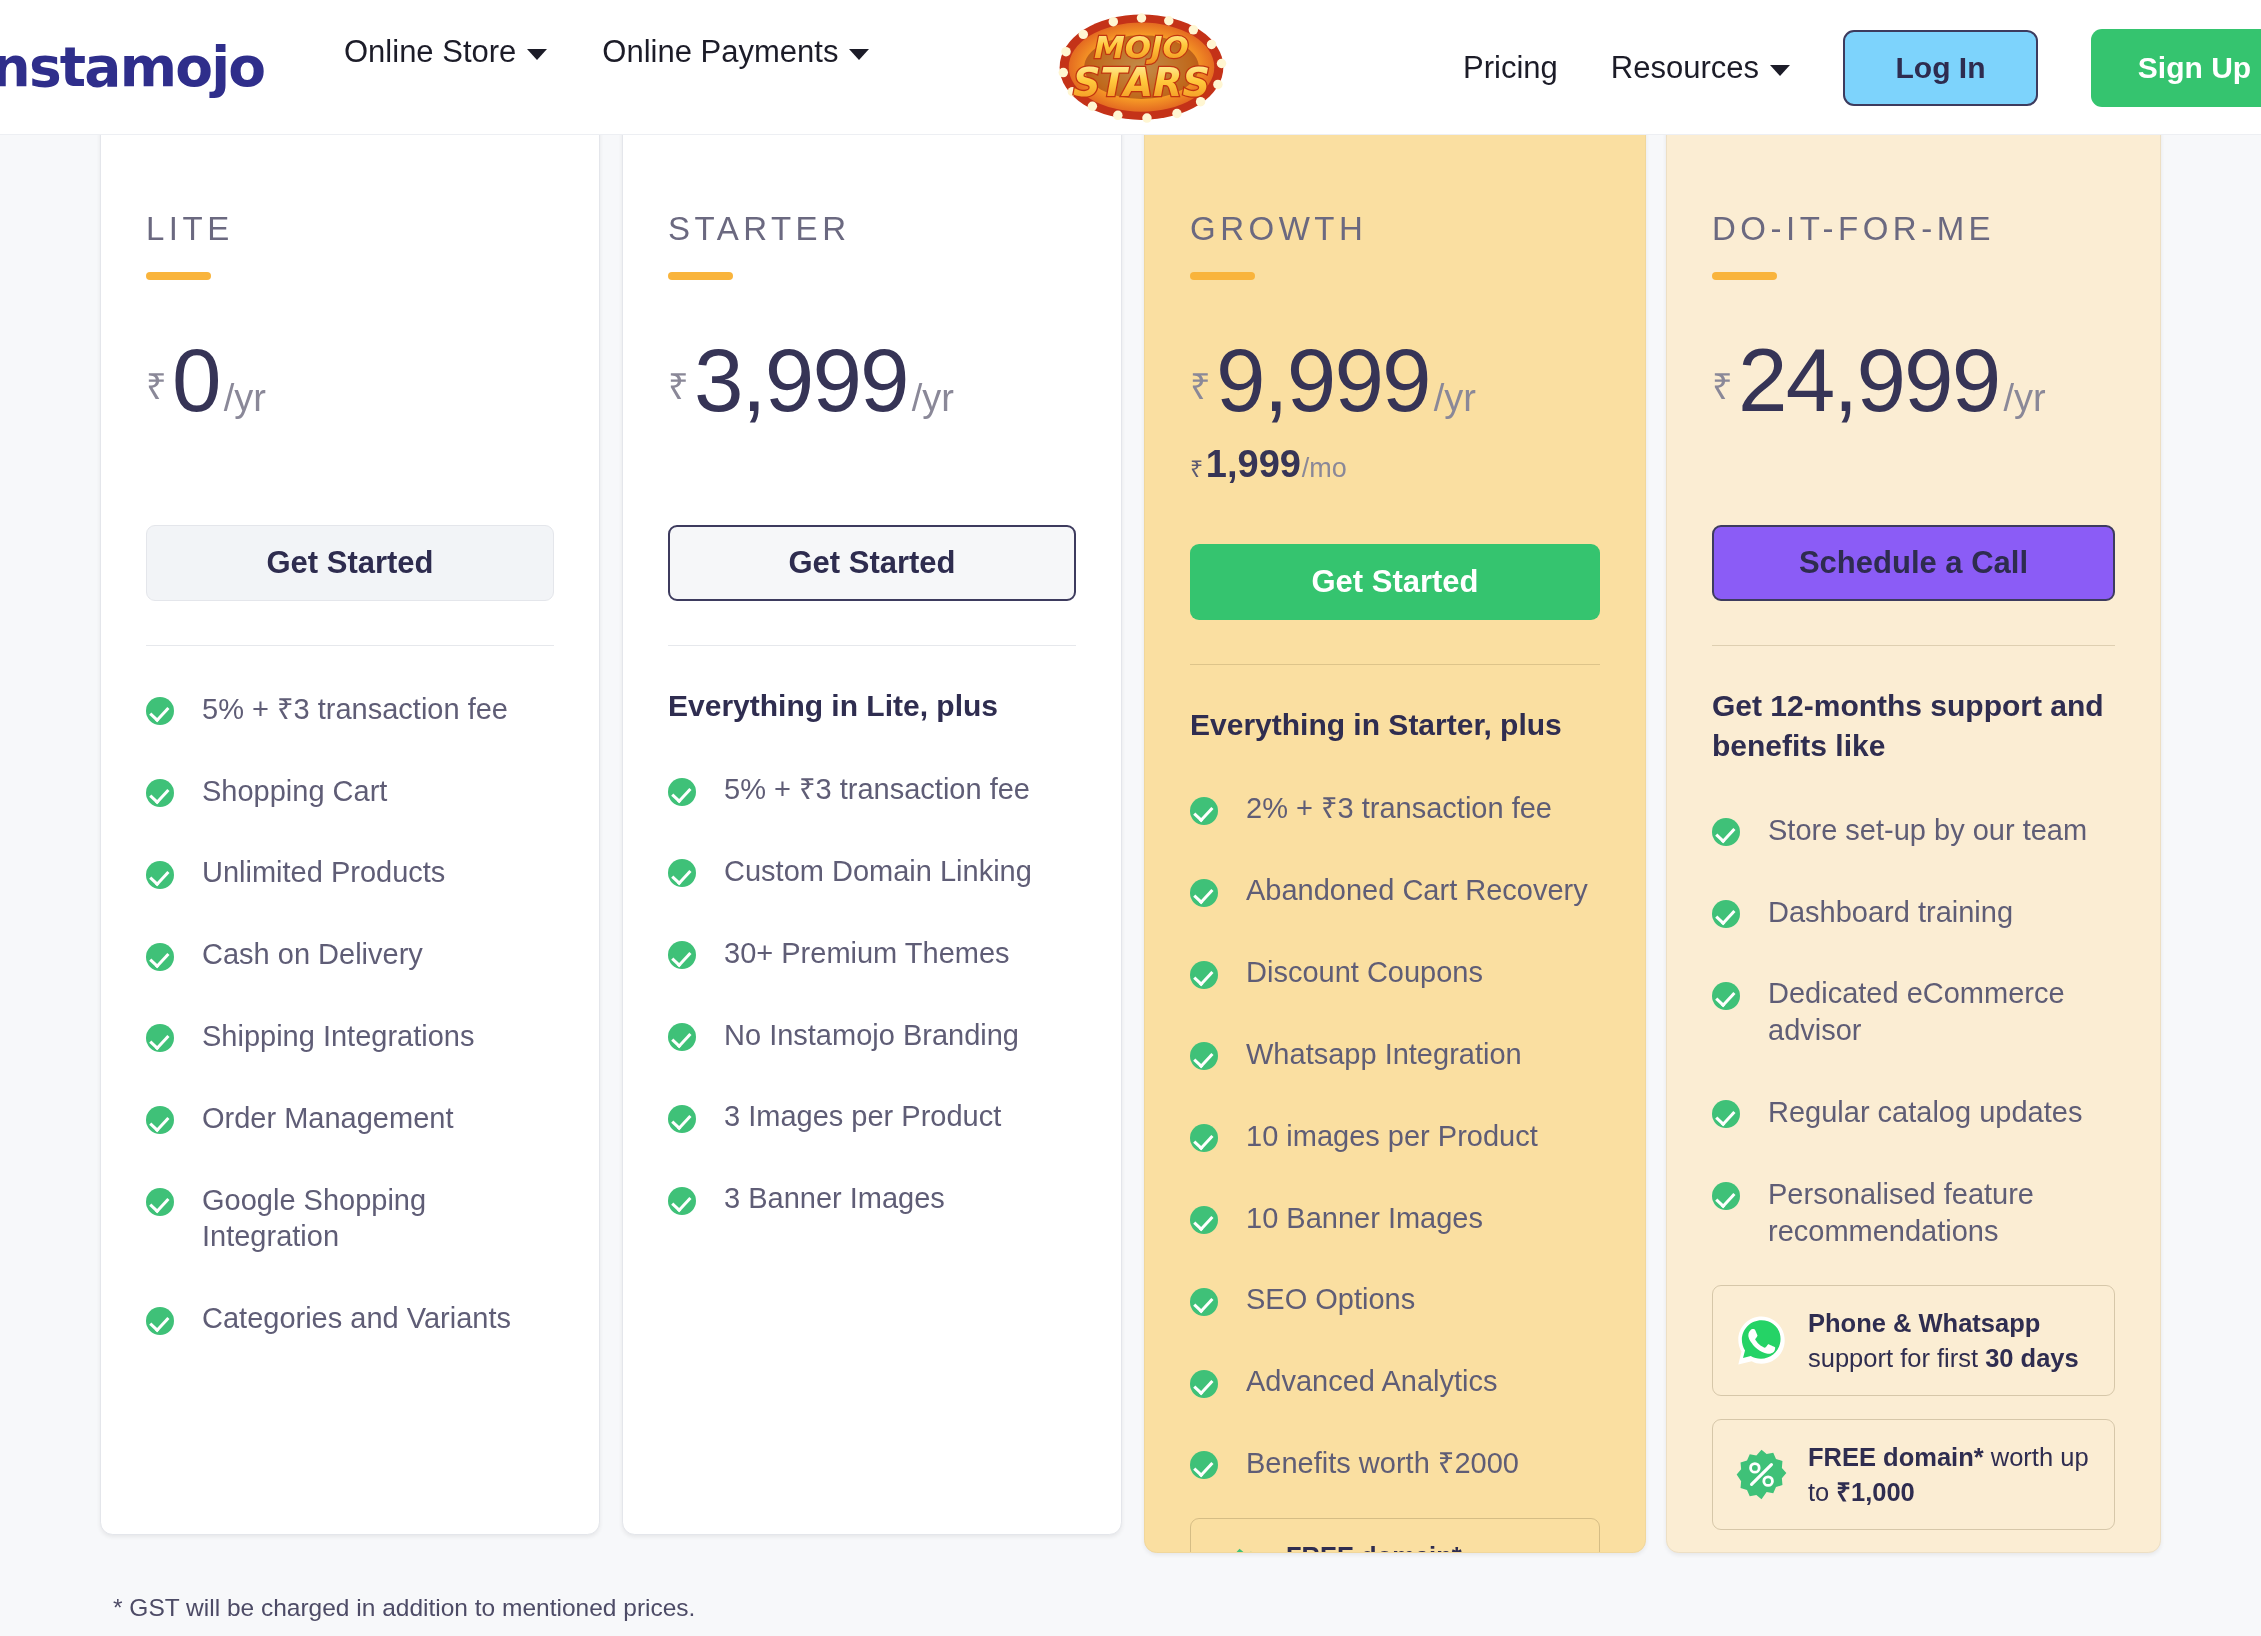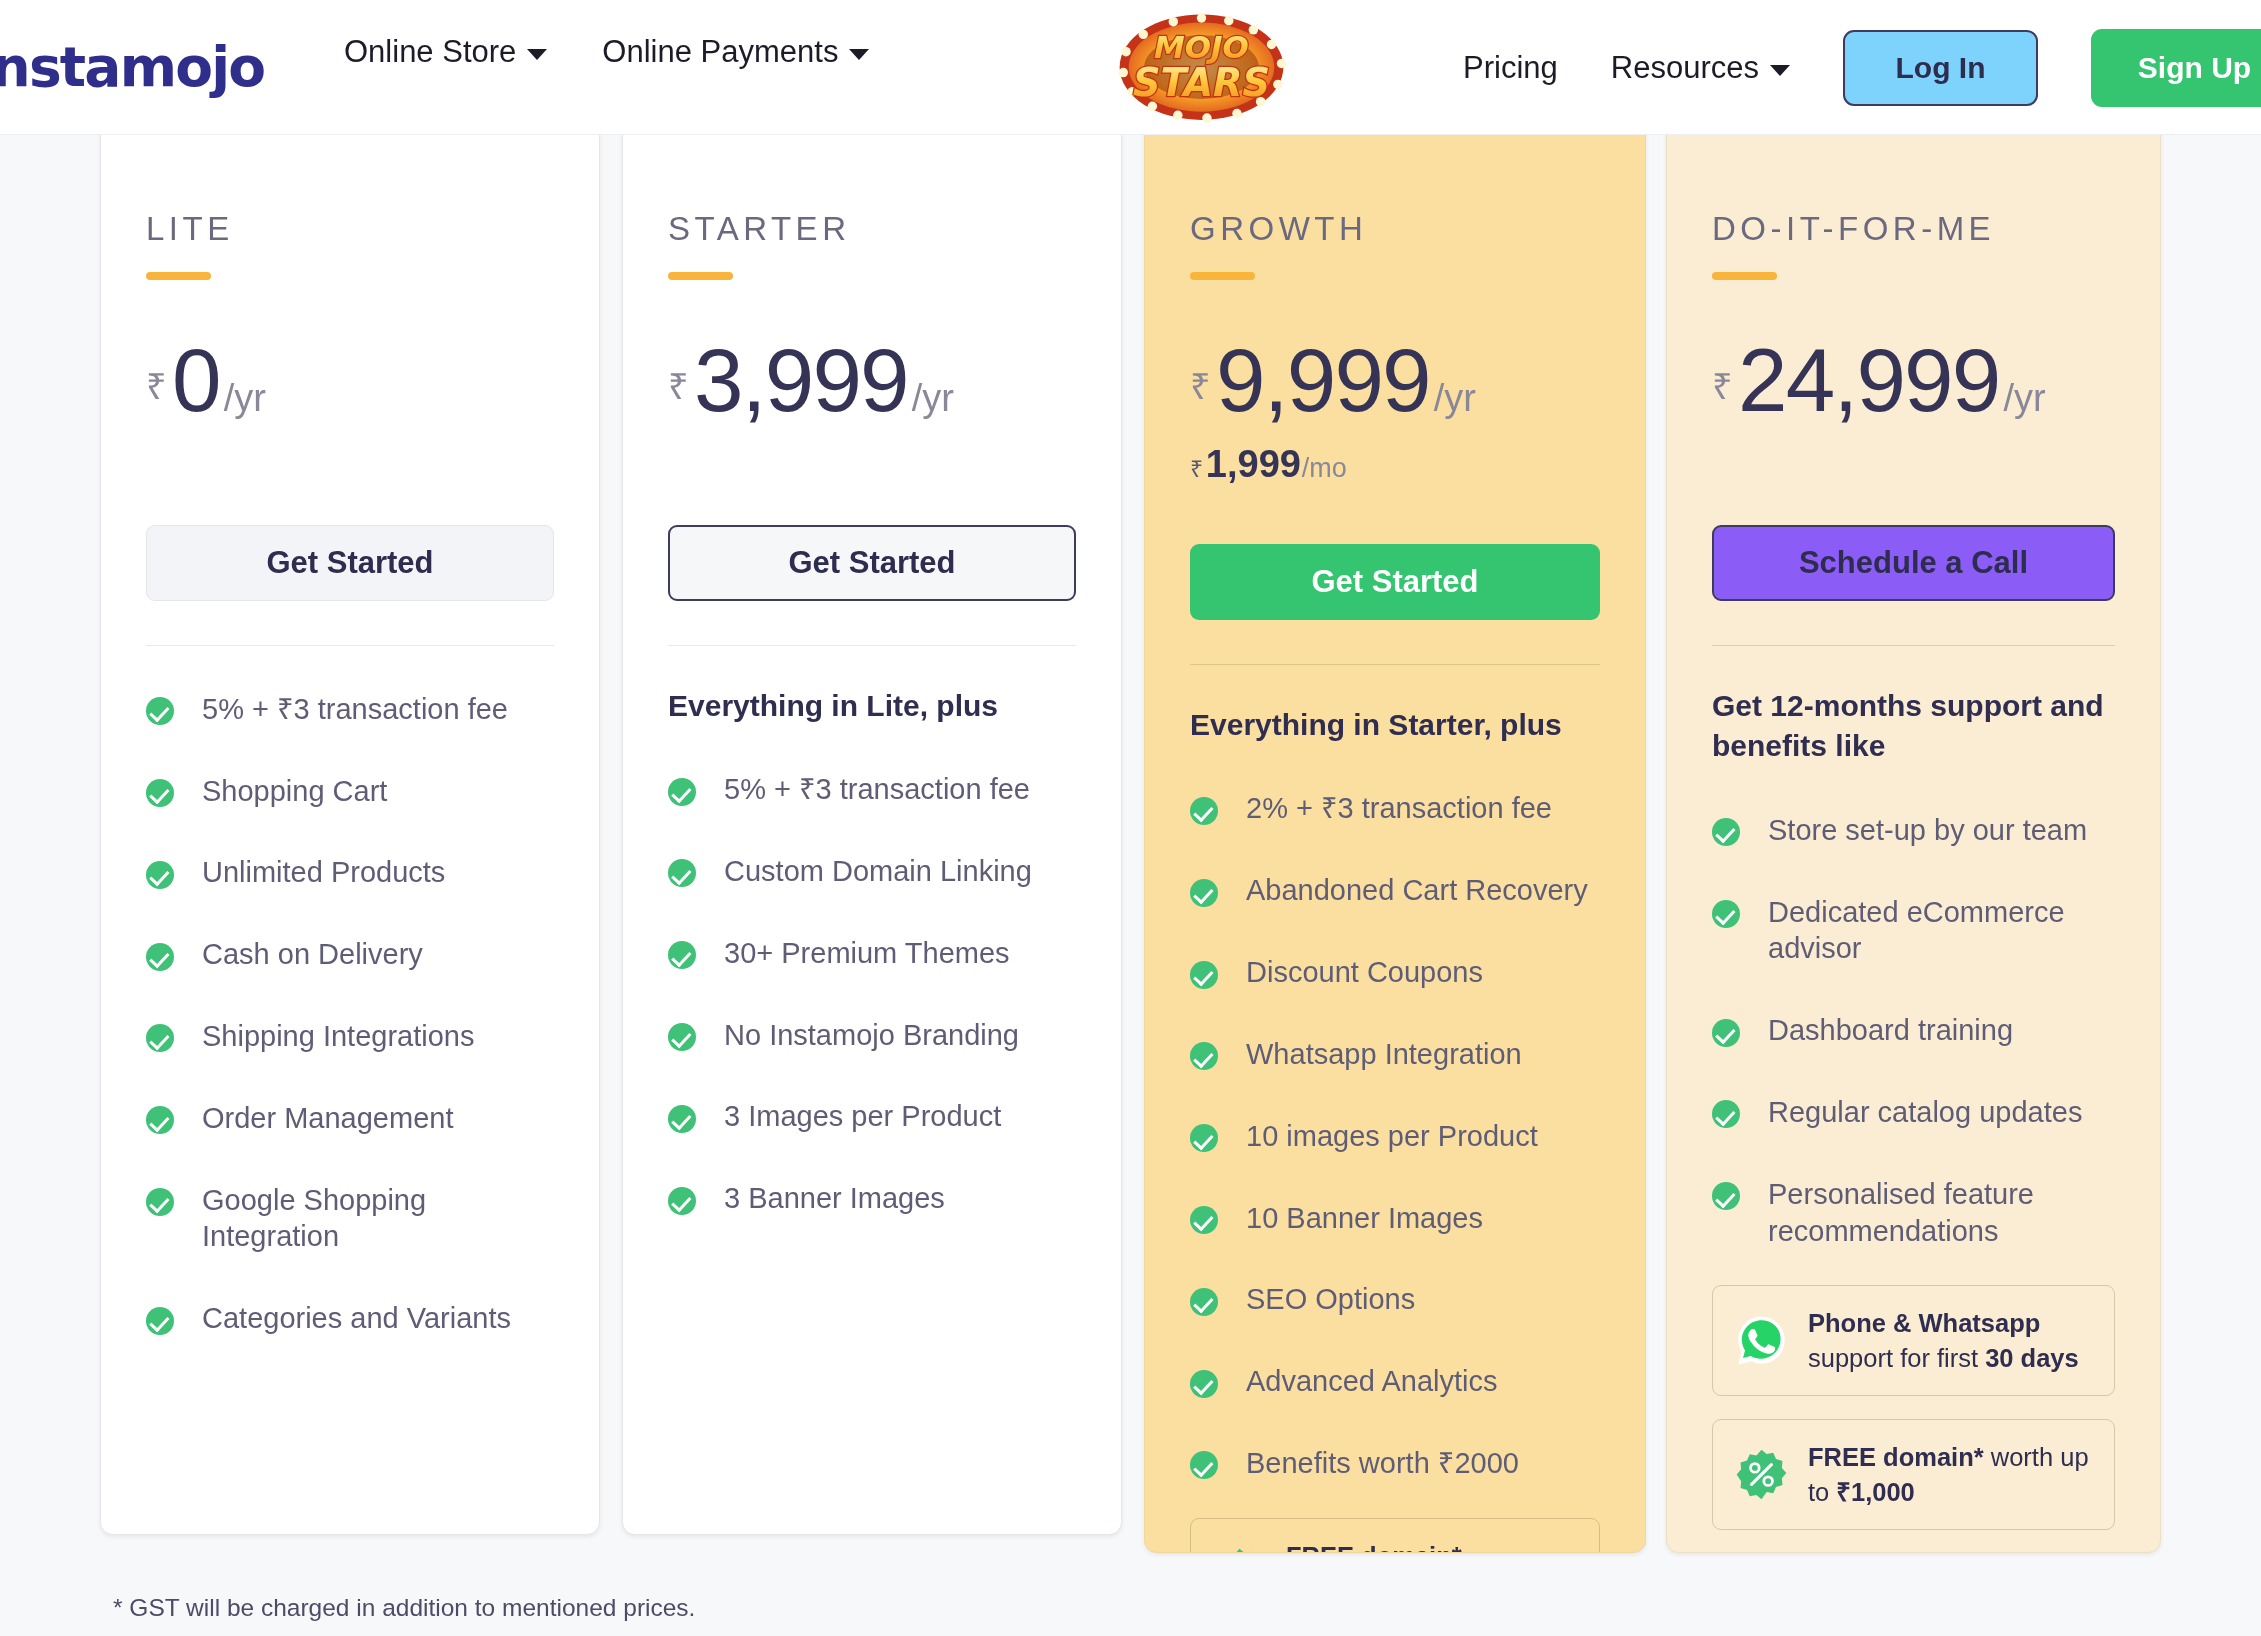--- a/index.html
+++ b/index.html
@@ -32,21 +32,21 @@
   .nav-item {
     font-size: 31px; color: #1C1C28; display: flex; align-items: center; gap: 11px;
     cursor: pointer; white-space: nowrap;
   }
   .caret { display: inline-block; width: 0; height: 0;
     border-left: 10px solid transparent; border-right: 10px solid transparent;
     border-top: 11.8px solid #1C1C28; margin-top: 5.5px; }
 
   
   .mojostars {
-    position: absolute; left: 1096px; top: 7.3px;
+    position: absolute; left: 1036px; top: 7.3px;
     width: 211px; height: 123px;
     display: flex; align-items: center; justify-content: center;
   }
   .ms-svg { width: 211px; height: 123px; display: block; }
 
   .nav-right { position: absolute; right: 0px; top: 0; height: 135px; display: flex; align-items: center; gap: 53px; }
   .btn-login {
     width: 195px; height: 76px; border: 2.7px solid #3D3B5E; border-radius: 11px;
     background: #7dd3fc; color: #2E2C4F; font-size: 30px; font-weight: 700;
     display: flex; align-items: center; justify-content: center; cursor: pointer;
@@ -381,25 +381,25 @@
     <div class="cta difm-cta">Schedule a Call</div>
     <div class="divider on-amber"></div>
     <div class="plus-head" style="margin-top:40px">Get 12-months support and benefits like</div>
     <ul class="feat-list">
       <li class="feat-item">
           <span class="check"></span>
           <span class="feat-text">Store set-up by our team</span>
         </li>
       <li class="feat-item">
           <span class="check"></span>
+          <span class="feat-text">Dashboard training</span>
+        </li>
+      <li class="feat-item">
+          <span class="check"></span>
           <span class="feat-text">Dedicated eCommerce advisor</span>
-        </li>
-      <li class="feat-item">
-          <span class="check"></span>
-          <span class="feat-text">Dashboard training</span>
         </li>
       <li class="feat-item">
           <span class="check"></span>
           <span class="feat-text">Regular catalog updates</span>
         </li>
       <li class="feat-item">
           <span class="check"></span>
           <span class="feat-text">Personalised feature recommendations</span>
         </li>
     </ul>

